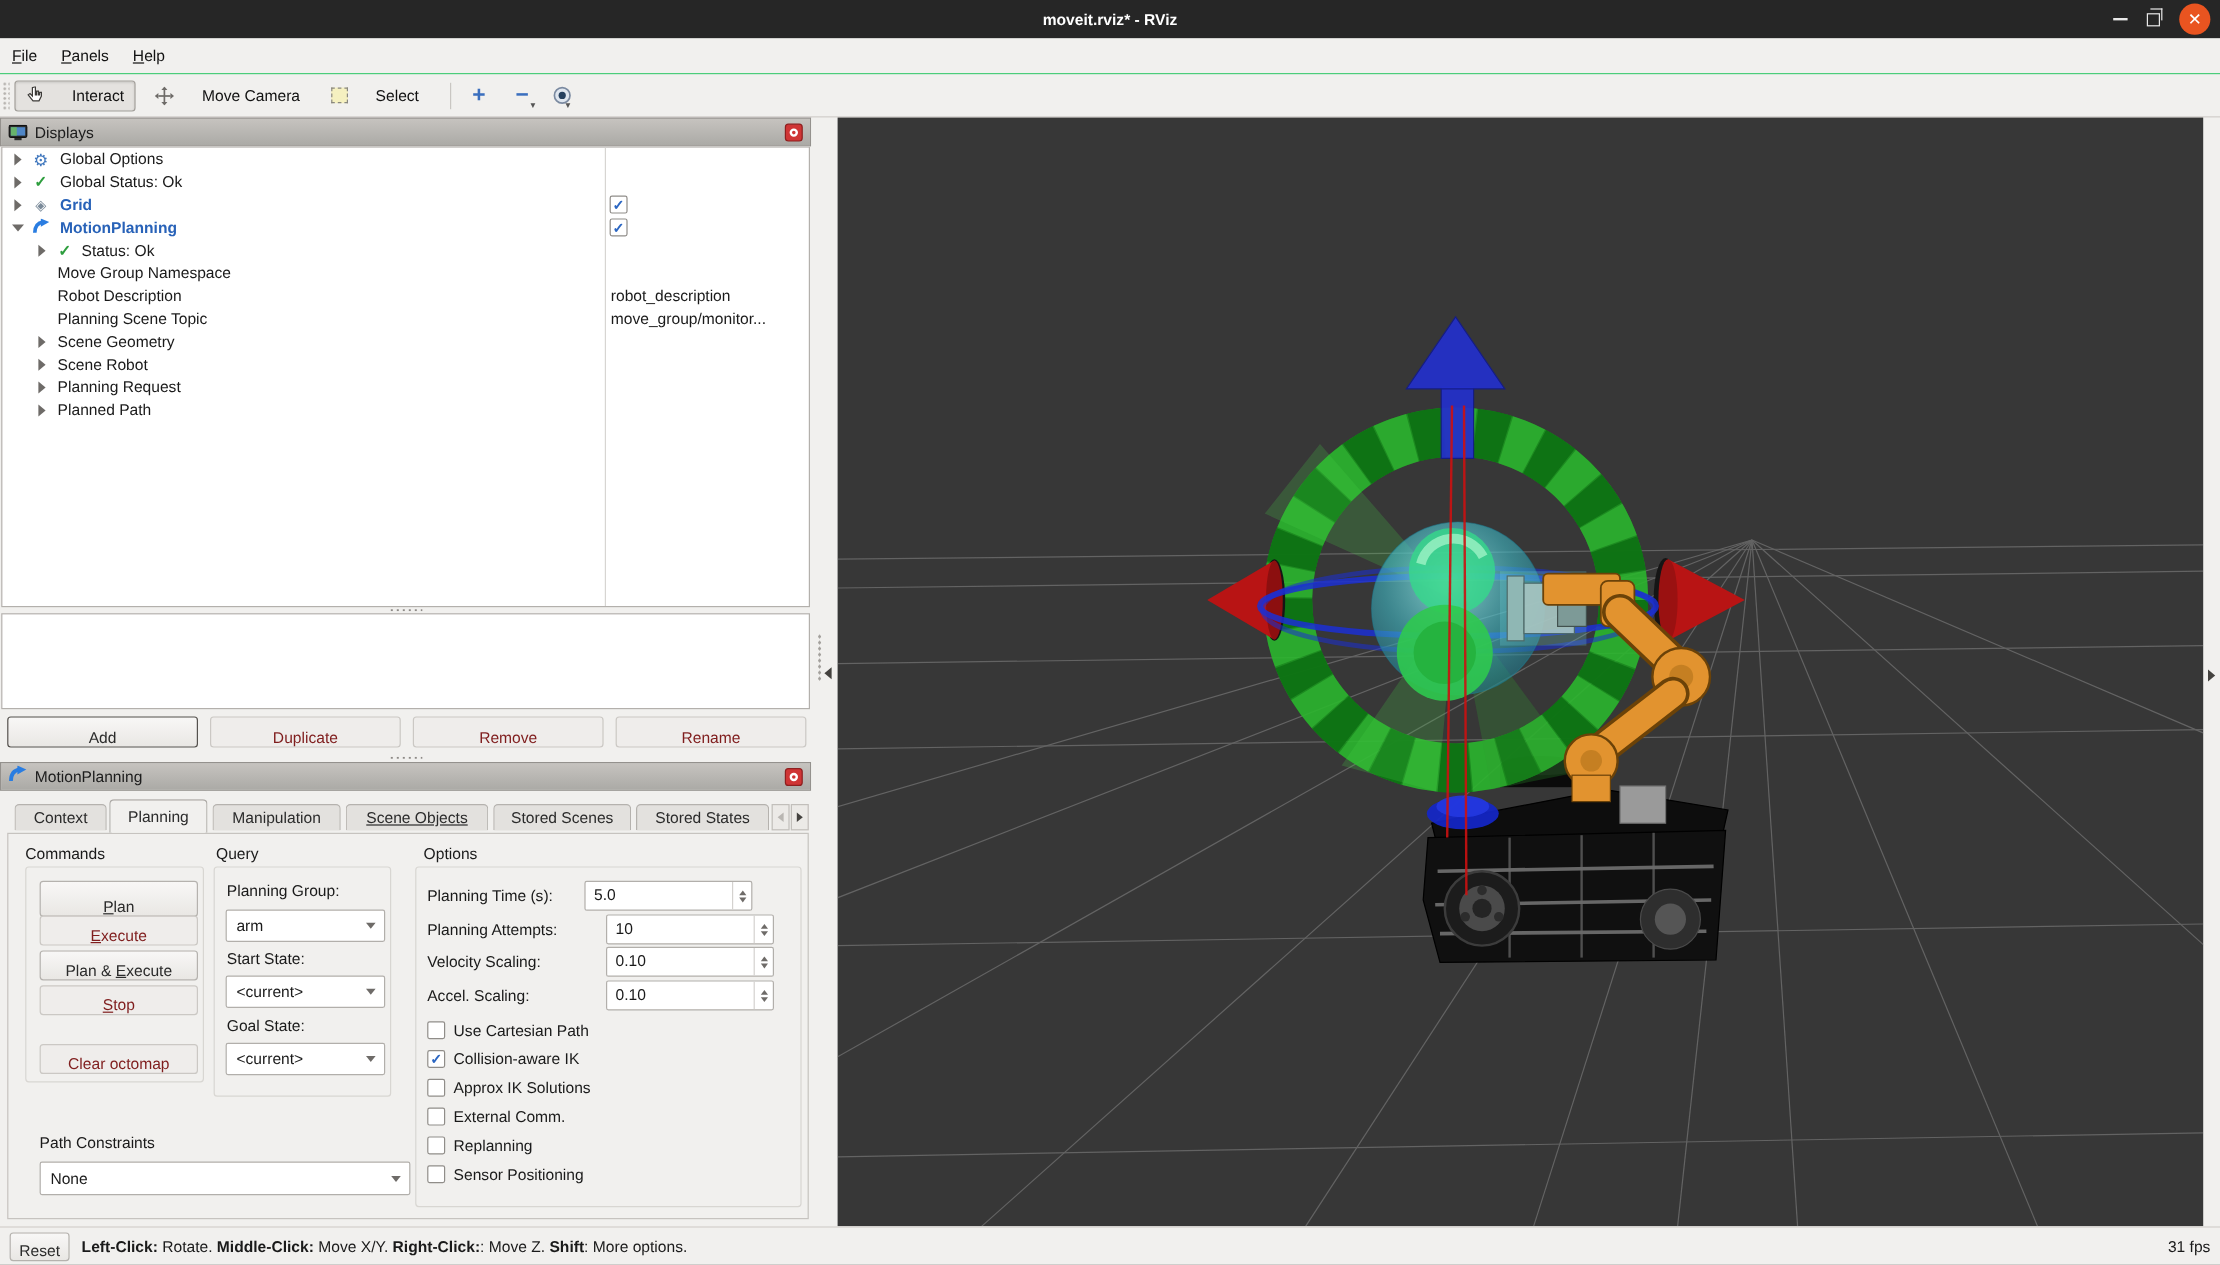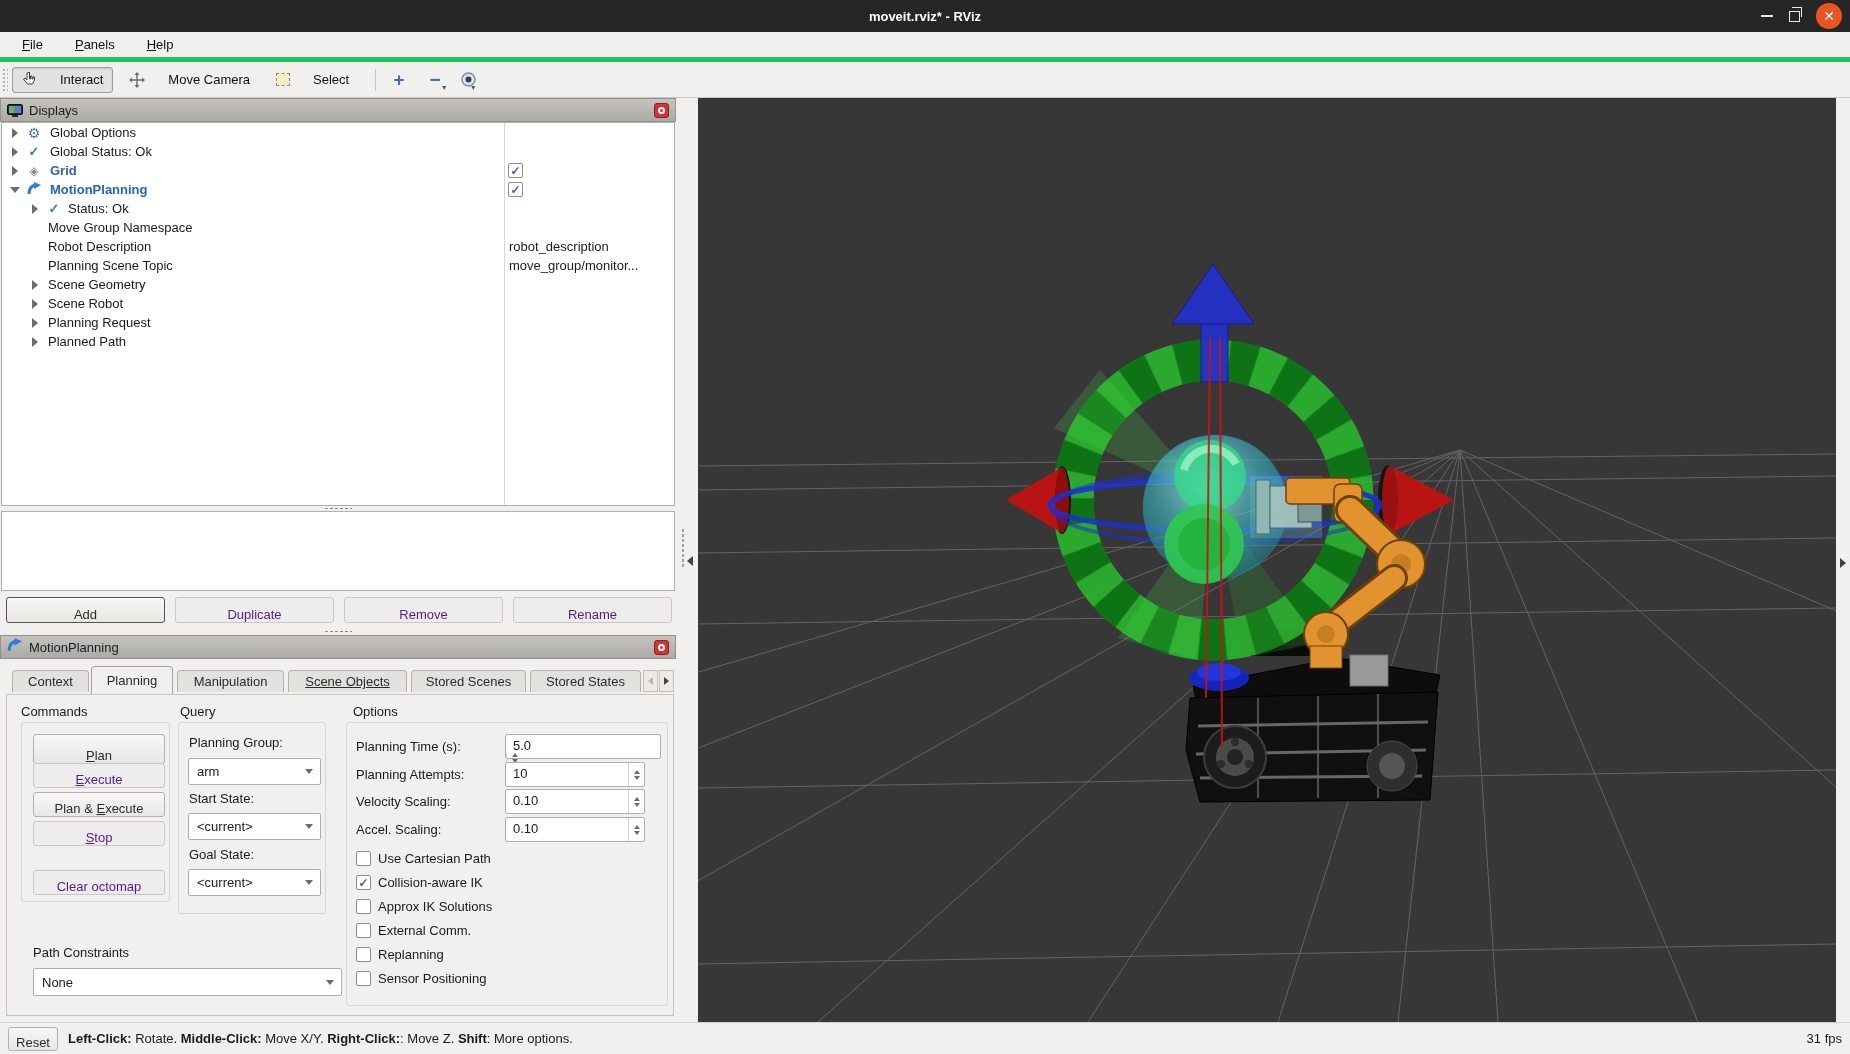--- a/index.html
+++ b/index.html
@@ -16,22 +16,22 @@
   .win-btns{ position:absolute; right:8px; top:0; height:32px; display:flex; align-items:center; gap:16px; }
   .win-min{ width:12px; height:2px; background:#e8e8e8; }
   .win-restore{ width:11px; height:11px; border:1.5px solid #e8e8e8; position:relative; }
   .win-restore::before{ content:""; position:absolute; left:2px; top:-5px; width:9px; height:9px;
                         border-top:1.5px solid #e8e8e8; border-right:1.5px solid #e8e8e8; }
   .win-close{ width:26px; height:26px; border-radius:50%; background:#E95420; color:#fff;
               display:flex; align-items:center; justify-content:center; font-size:14px; line-height:1; }
 
   
   .menubar{ left:0; top:32px; width:1850px; height:30px; background:#f1f0ee;
-            display:flex; align-items:center; gap:12px; padding-left:12px;
-            border-bottom:5px solid #22c55e; }
+            display:flex; align-items:center; gap:0; 
+            border-bottom:1px solid #22c55e; }
   .menu-item{ padding:4px 10px; color:#111; }
   .mn{ text-decoration:underline; }
 
   
   .toolbar{ left:0; top:62px; width:1850px; height:36px; background:#f1f0ee;
             border-bottom:1px solid #c9c6c2; display:flex; align-items:center; }
   .tb-grip{ width:6px; height:24px; margin:0 4px 0 2px;
             background-image:radial-gradient(#b5b2ae 1px, transparent 1.2px);
             background-size:4px 4px; }
   .tb-btn{ display:flex; align-items:center; gap:23px; padding:4px 9px; margin-right:6px;
@@ -74,21 +74,21 @@
 
   .checkbox{ width:15px; height:15px; background:#fff; border:1px solid #908d89; border-radius:2px;
              display:flex; align-items:center; justify-content:center; }
   .checkbox.checked::after{ content:"\2713"; color:#2b66c2; font-weight:bold; font-size:12px; line-height:1; }
 
   .help-area{ left:1px; top:511px; width:674px; height:80px; background:#fff; border:1px solid #b3b0ac; }
 
   .btn{ background:linear-gradient(#f8f7f6,#e9e7e4); border:1px solid #b5b2ae; border-radius:3px;
         color:#2b2b2b; display:flex; align-items:flex-end; justify-content:center; }
   .btn.default{ border-color:#55524e; }
-  .btn.disabled{ color:#4c1d95; border-color:#cbc8c4; background:#efedeb; }
+  .btn.disabled{ color:#7f1d1d; border-color:#cbc8c4; background:#efedeb; }
 
   
   .tab{ position:absolute; border:1px solid #b5b2ae; border-bottom:none; border-radius:4px 4px 0 0;
         background:#e3e1de; display:flex; align-items:center; justify-content:center; color:#2b2b2b; }
   .tab.active{ background:#f1f0ee; border-color:#a8a5a1; z-index:3; }
   .tab-scroll{ position:absolute; width:15px; height:22px; background:#eceae7; border:1px solid #c2bfbb;
                display:flex; align-items:center; justify-content:center; }
   .arrow-l{ border-right:5px solid #b9b6b2; border-top:4px solid transparent; border-bottom:4px solid transparent; }
   .arrow-r{ border-left:5px solid #44423f; border-top:4px solid transparent; border-bottom:4px solid transparent; }
   .content-frame{ left:6px; top:694px; width:668px; height:322px; border:1px solid #c6c3bf; background:#f1f0ee; }
@@ -357,21 +357,21 @@
     <span class="combo-val">&lt;current&gt;</span>
       <span class="combo-arrow">
         <i></i>
       </span>
   </div>
 
   <span class="abs gb-label" style="left:353px; top:704px;">Options</span>
   <div class="abs groupbox" style="left:346px; top:722px; width:322px; height:284px;"></div>
 
   <span class="abs field-label" style="left:356px; top:739px;">Planning Time (s):</span>
-  <div class="abs spinbox" style="left:505px; top:734px; width:156px; height:25px;flex-direction:column;">
+  <div class="abs spinbox" style="left:487px; top:734px; width:140px; height:25px;">
     <span class="spin-val">5.0</span>
       <span class="spin-arrows">
         <i class="sp-up"></i>
         <i class="sp-dn"></i>
       </span>
   </div>
   <span class="abs field-label" style="left:356px; top:767px;">Planning Attempts:</span>
   <div class="abs spinbox" style="left:505px; top:762px; width:140px; height:25px;">
     <span class="spin-val">10</span>
       <span class="spin-arrows">

